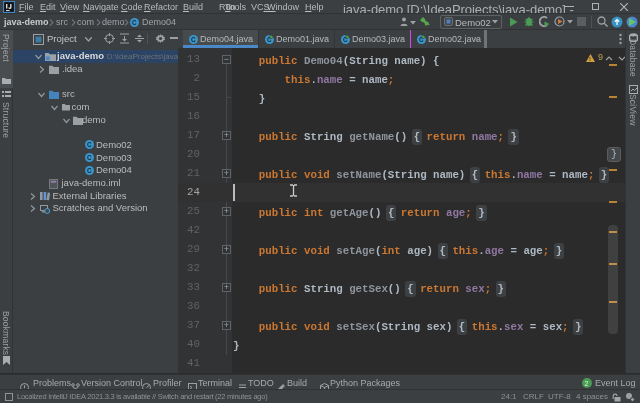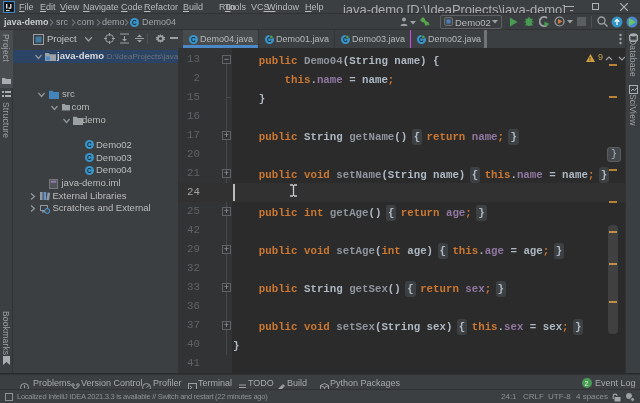--- a/index.html
+++ b/index.html
@@ -210,20 +210,33 @@
           </svg>
         </span>
         <span style="position:absolute;left:32px;top:0">
           <svg width="11" height="9" viewBox="0 0 11 9" style="position:absolute;top:2px">
             <path d="M0 1 h3.6 l1.1 1.3 H11 V9 H0 z" fill="#9aa1a7"></path>
             <rect x="0.8" y="4.5" width="4" height="3.7" fill="#4e88c7"></rect>
           </svg>
         </span>
         <span class="lab" style="left:44px"><b style="color:#d8dadc;font-size:9.5px">java-demo</b>&nbsp;<span class="tpath">D:\IdeaProjects\java-demo</span></span>
       </div>
+      <div class="trow" style="top:14.700000000000003px;">
+        <span style="position:absolute;left:25px;top:0">
+          <svg width="7" height="7" viewBox="0 0 7 7" style="position:absolute;top:3px">
+            <path d="M2 0.5 L5.5 3.5 L2 6.5" fill="none" stroke="#91989e" stroke-width="1.2"></path>
+          </svg>
+        </span>
+        <span style="position:absolute;left:36px;top:0">
+          <svg width="10" height="9" viewBox="0 0 10 9" style="position:absolute;top:2px">
+            <path d="M0 0.8 h3.6 l1 1.2 H10 V9 H0 z" fill="#9aa0a4"></path>
+          </svg>
+        </span>
+        <span class="lab" style="left:49px">.idea</span>
+      </div>
       <div class="trow" style="top:40.099999999999994px;">
         <span style="position:absolute;left:25px;top:0">
           <svg width="7" height="7" viewBox="0 0 7 7" style="position:absolute;top:3px">
             <path d="M0.5 2 L3.5 5.5 L6.5 2" fill="none" stroke="#91989e" stroke-width="1.2"></path>
           </svg>
         </span>
         <span style="position:absolute;left:36px;top:0">
           <svg width="10" height="9" viewBox="0 0 10 9" style="position:absolute;top:2px">
             <path d="M0 0.8 h3.6 l1 1.2 H10 V9 H0 z" fill="#4384bd"></path>
           </svg>
@@ -313,21 +326,21 @@
             <path d="M2 0.5 L5.5 3.5 L2 6.5" fill="none" stroke="#91989e" stroke-width="1.2"></path>
           </svg>
         </span>
         <span style="position:absolute;left:27px;top:0">
           <svg width="10" height="10" viewBox="0 0 10 10" style="position:absolute;top:1.5px">
             <rect x="0.5" y="1.5" width="7" height="5" fill="none" stroke="#8e9aa5"></rect>
             <rect x="2" y="7.2" width="4" height="1.3" fill="#8e9aa5"></rect>
             <circle cx="7.2" cy="7" r="2.5" fill="#45484a" stroke="#4e9ed4"></circle>
           </svg>
         </span>
-        <span class="lab" style="left:39.5px">Scratches and External</span>
+        <span class="lab" style="left:39.5px">Scratches and Version</span>
       </div>
     </div>
 
 <div class="abs" id="tabbar">
       <div class="tab" style="left:5px;width:76px;background:#474b4e;border-right:1px solid #323537">
         <span style="position:absolute;left:6px;top:0">
           <svg width="9" height="9" viewBox="0 0 10 10" style="position:absolute;top:4.5px">
             <circle cx="5" cy="5" r="5" fill="#3994c9"></circle>
             <text x="2.2" y="7.8" font-size="7" fill="#16262f" font-family="Liberation Sans" font-weight="bold">C</text>
           </svg>

